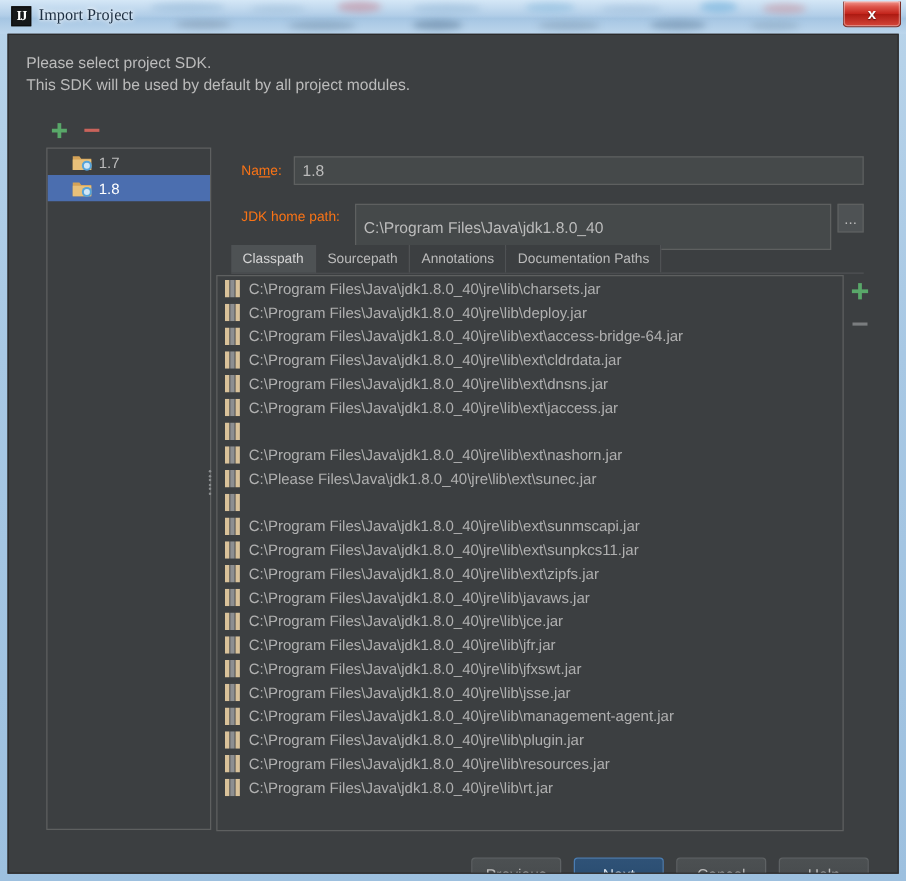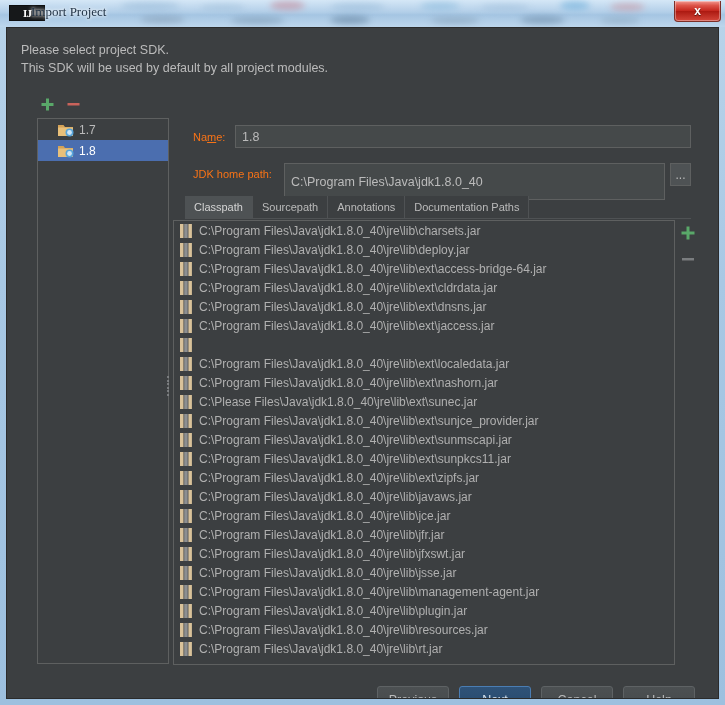--- a/index.html
+++ b/index.html
@@ -34,21 +34,21 @@
   
   #titlebar .smudge {
     position: absolute;
     border-radius: 50%;
     filter: blur(3px);
     opacity: .5;
   }
   #title-icon {
     position: absolute;
     left: 9px; top: 5px;
-    width: 36px; height: 16px;
+    width: 16px; height: 16px;
     background: #16181a;
     border: 1px solid #0c0d0e;
     box-sizing: border-box;
     display: flex; align-items: center; justify-content: center;
     color: #fff;
     font-family: "Liberation Serif", serif;
     font-size: 11px;
     font-weight: bold;
     letter-spacing: -1px;
   }
@@ -438,45 +438,36 @@
               <rect x="4.2" y="0" width="3.5" height="14" fill="#8d8f91"></rect>
               <rect x="8.4" y="0" width="3.5" height="14" fill="#d9c29a"></rect>
             </svg></span>
         </div>
         <div class="cp-row">
           <span class="jar-icon"><svg width="12" height="14" viewBox="0 0 12 14">
               <rect x="0" y="0" width="3.5" height="14" fill="#d9c29a"></rect>
               <rect x="4.2" y="0" width="3.5" height="14" fill="#8d8f91"></rect>
               <rect x="8.4" y="0" width="3.5" height="14" fill="#d9c29a"></rect>
             </svg></span>
-          <span>C:\Program Files\Java\jdk1.8.0_40\jre\lib\ext\localedata.jar</span>
-        </div>
-        <div class="cp-row">
-          <span class="jar-icon"><svg width="12" height="14" viewBox="0 0 12 14">
-              <rect x="0" y="0" width="3.5" height="14" fill="#d9c29a"></rect>
-              <rect x="4.2" y="0" width="3.5" height="14" fill="#8d8f91"></rect>
-              <rect x="8.4" y="0" width="3.5" height="14" fill="#d9c29a"></rect>
-            </svg></span>
           <span>C:\Program Files\Java\jdk1.8.0_40\jre\lib\ext\nashorn.jar</span>
         </div>
         <div class="cp-row">
           <span class="jar-icon"><svg width="12" height="14" viewBox="0 0 12 14">
               <rect x="0" y="0" width="3.5" height="14" fill="#d9c29a"></rect>
               <rect x="4.2" y="0" width="3.5" height="14" fill="#8d8f91"></rect>
               <rect x="8.4" y="0" width="3.5" height="14" fill="#d9c29a"></rect>
             </svg></span>
           <span>C:\Please Files\Java\jdk1.8.0_40\jre\lib\ext\sunec.jar</span>
         </div>
         <div class="cp-row">
           <span class="jar-icon"><svg width="12" height="14" viewBox="0 0 12 14">
               <rect x="0" y="0" width="3.5" height="14" fill="#d9c29a"></rect>
               <rect x="4.2" y="0" width="3.5" height="14" fill="#8d8f91"></rect>
               <rect x="8.4" y="0" width="3.5" height="14" fill="#d9c29a"></rect>
             </svg></span>
-          <span>C:\Program Files\Java\jdk1.8.0_40\jre\lib\ext\sunjce_provider.jar</span>
         </div>
         <div class="cp-row">
           <span class="jar-icon"><svg width="12" height="14" viewBox="0 0 12 14">
               <rect x="0" y="0" width="3.5" height="14" fill="#d9c29a"></rect>
               <rect x="4.2" y="0" width="3.5" height="14" fill="#8d8f91"></rect>
               <rect x="8.4" y="0" width="3.5" height="14" fill="#d9c29a"></rect>
             </svg></span>
           <span>C:\Program Files\Java\jdk1.8.0_40\jre\lib\ext\sunmscapi.jar</span>
         </div>
         <div class="cp-row">

